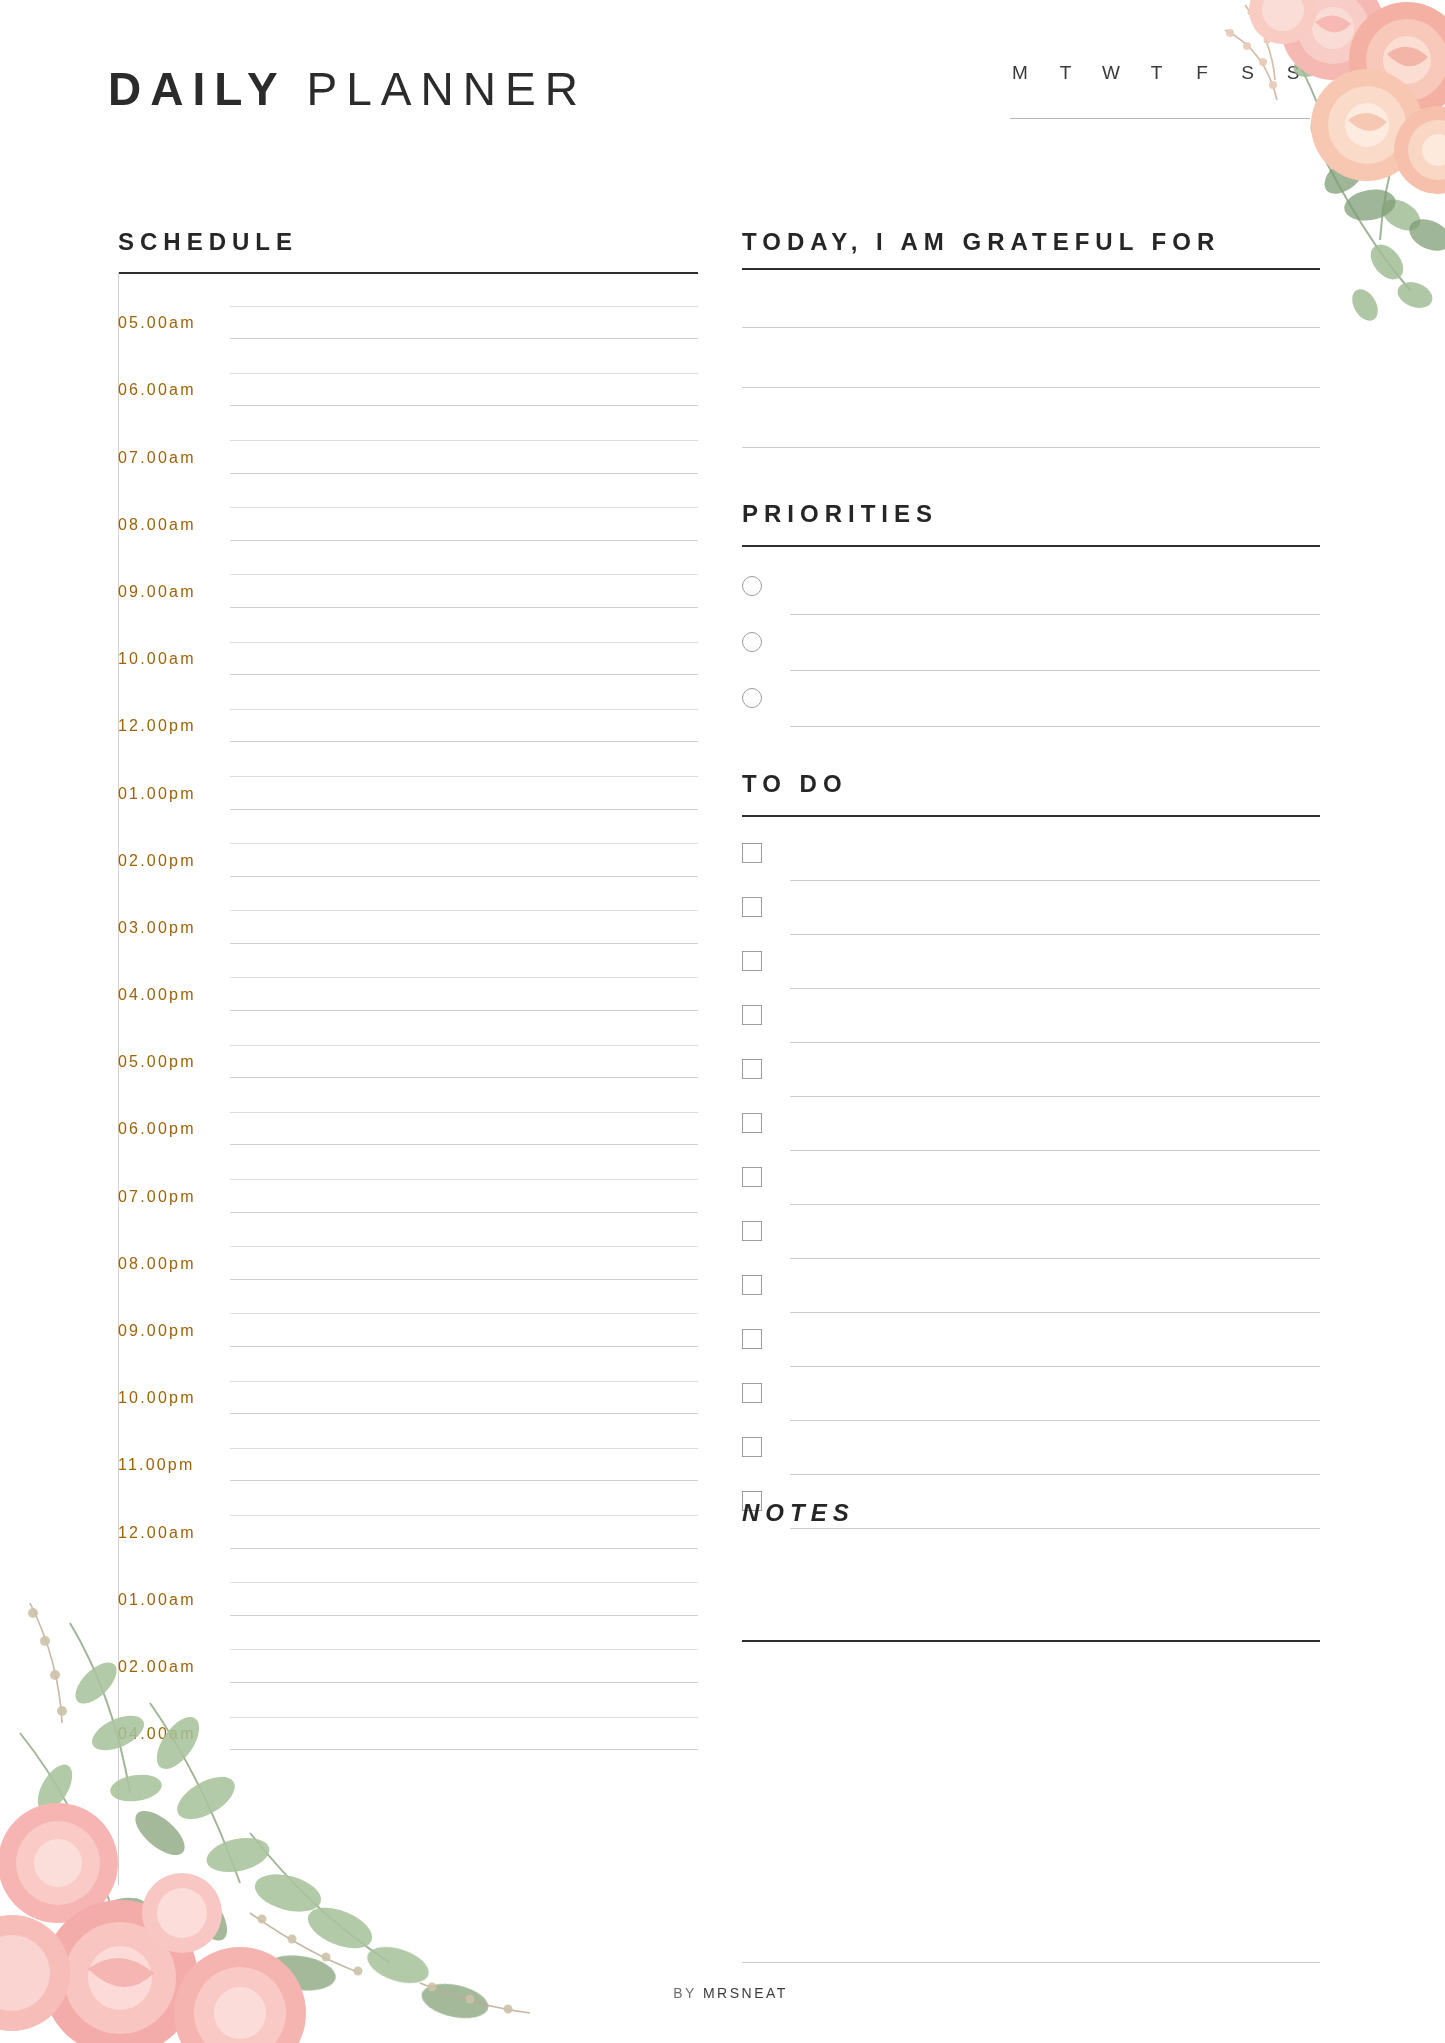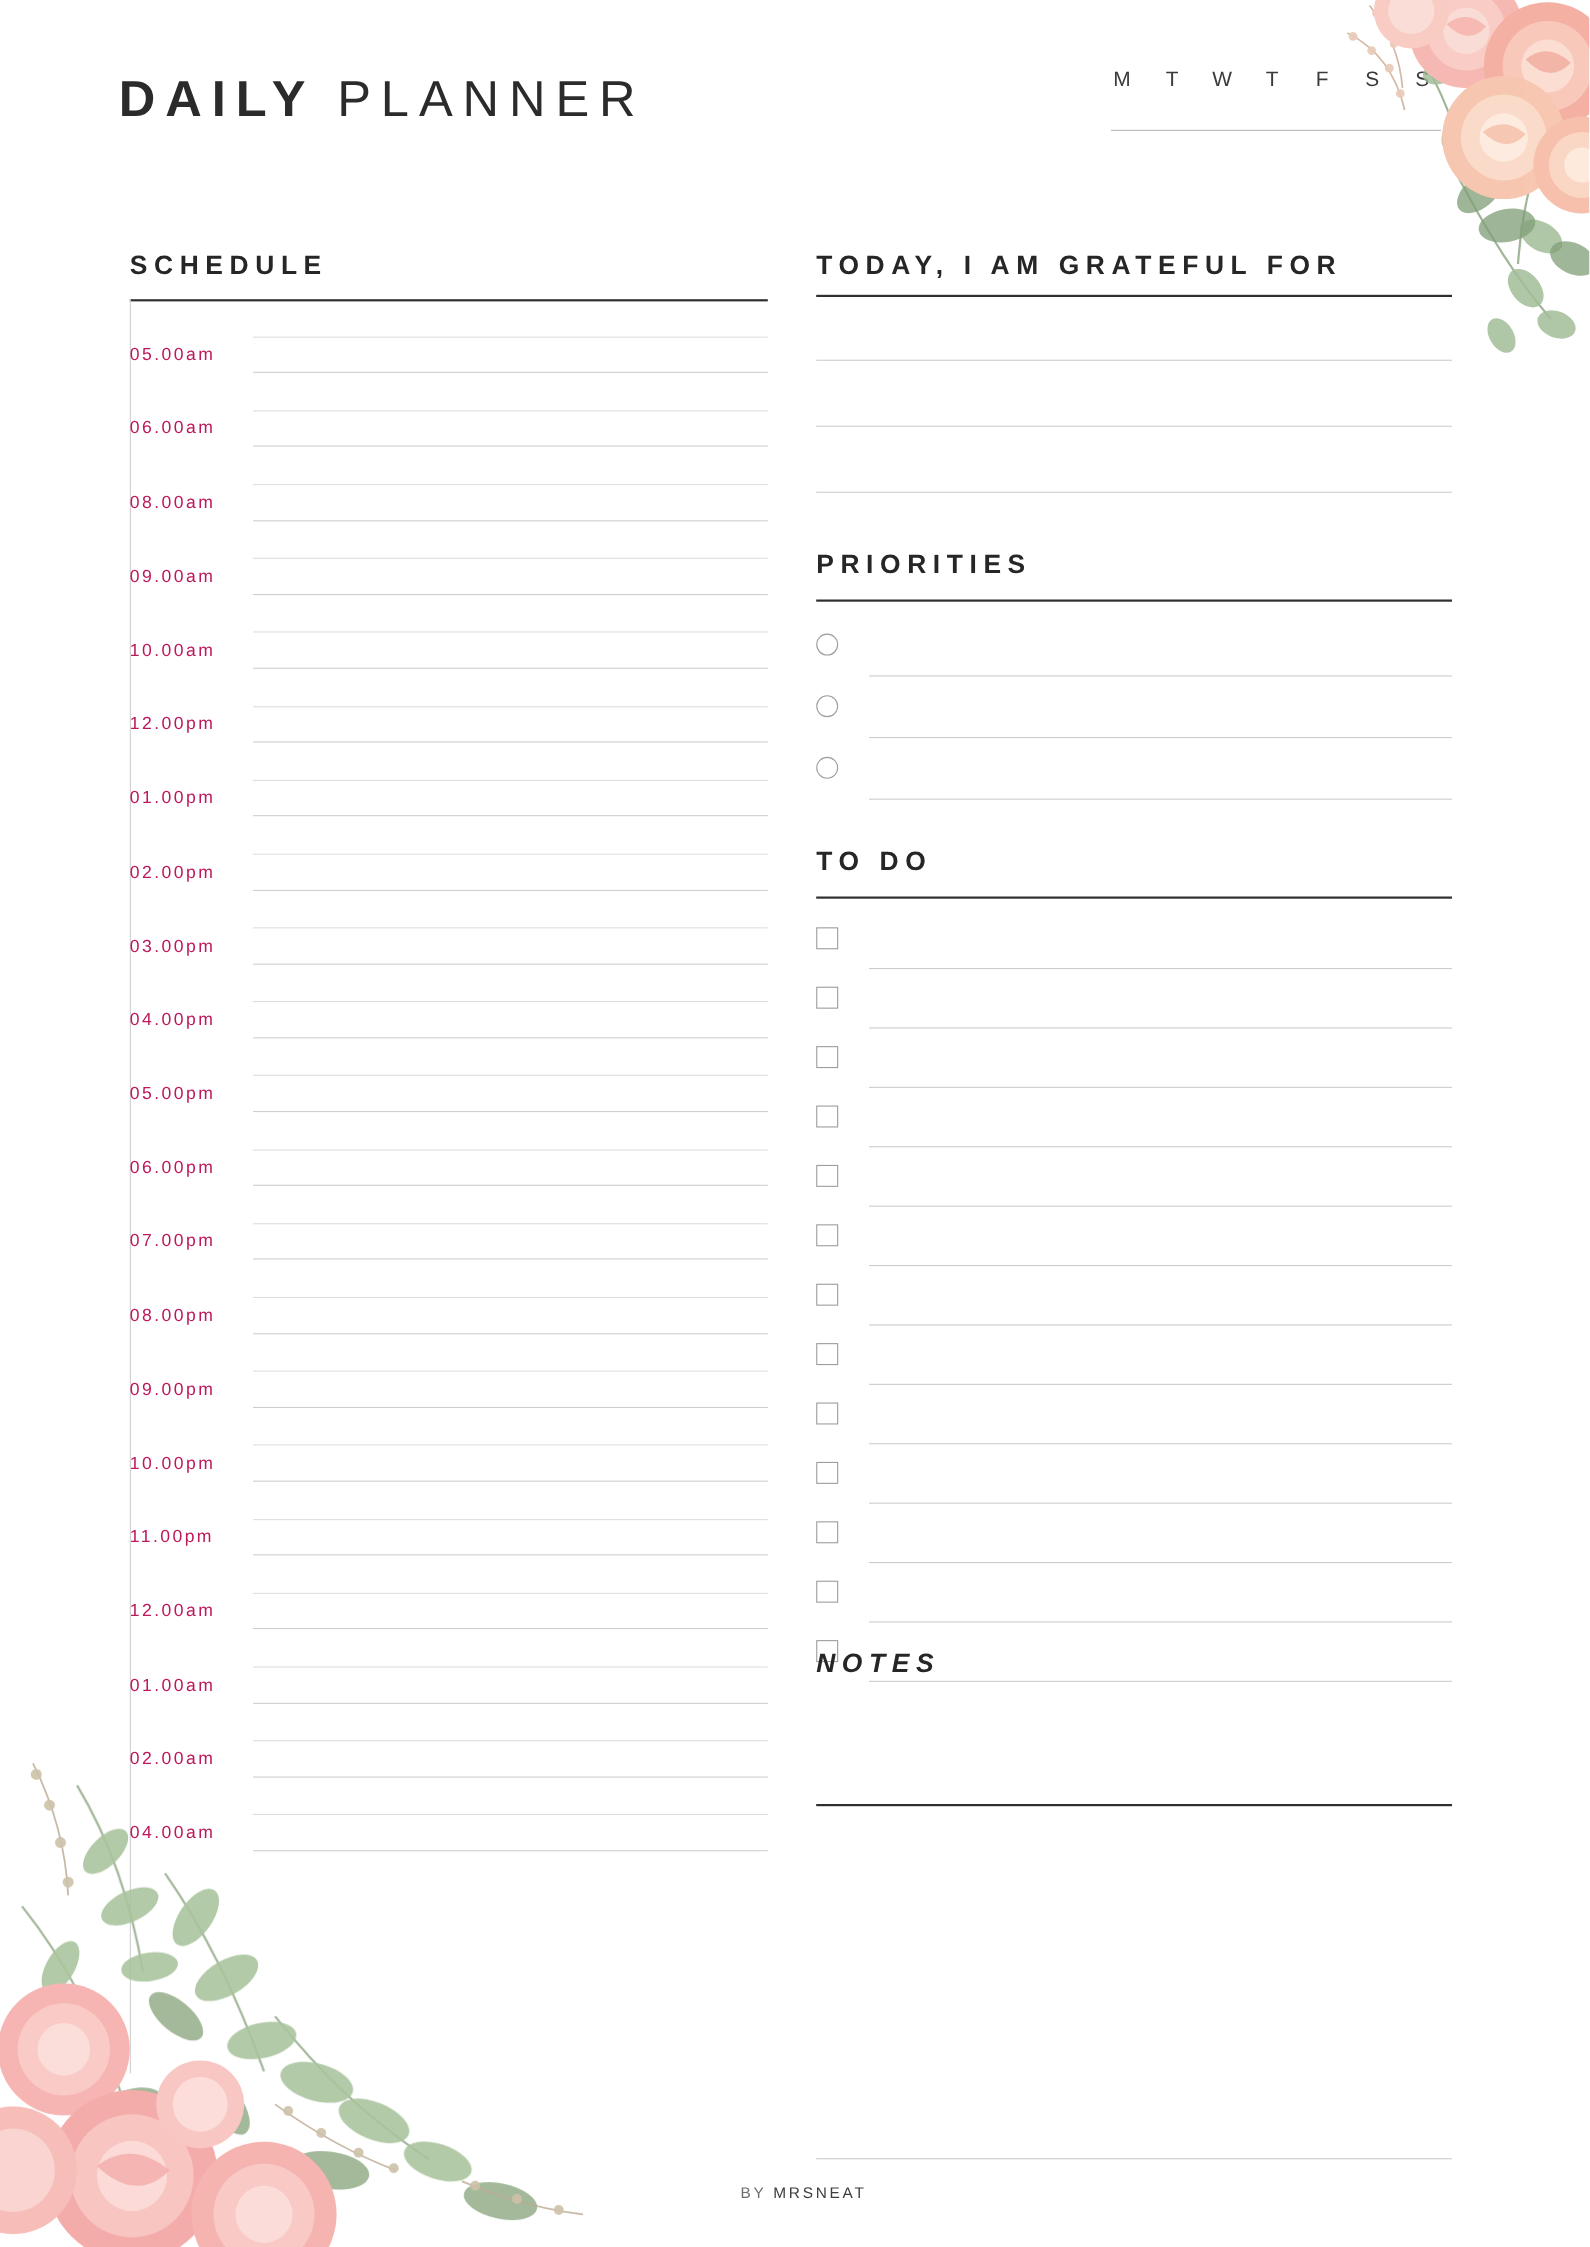--- a/index.html
+++ b/index.html
@@ -92,21 +92,21 @@
   .sched-row {
     position: relative;
     height: 67.2px;
     display: flex;
     align-items: flex-end;
   }
   .sched-time {
     width: 112px;
     font-size: 16px;
     letter-spacing: 2.2px;
-    color: #be185d;
+    color: #a16207;
     padding-bottom: 7px;
     box-sizing: border-box;
   }
   .sched-line-wrap {
     flex: 1;
     position: relative;
     height: 100%;
   }
   .sched-line {
     position: absolute;
@@ -277,20 +277,27 @@
   <div class="sched-list" id="schedule-list">
       <div class="sched-row">
         <div class="sched-time">05.00am</div>
         <div class="sched-line-wrap">
           <div class="sched-half"></div>
           <div class="sched-line"></div>
         </div>
       </div>
       <div class="sched-row">
         <div class="sched-time">06.00am</div>
+        <div class="sched-line-wrap">
+          <div class="sched-half"></div>
+          <div class="sched-line"></div>
+        </div>
+      </div>
+      <div class="sched-row">
+        <div class="sched-time">07.00am</div>
         <div class="sched-line-wrap">
           <div class="sched-half"></div>
           <div class="sched-line"></div>
         </div>
       </div>
       <div class="sched-row">
         <div class="sched-time">08.00am</div>
         <div class="sched-line-wrap">
           <div class="sched-half"></div>
           <div class="sched-line"></div>

